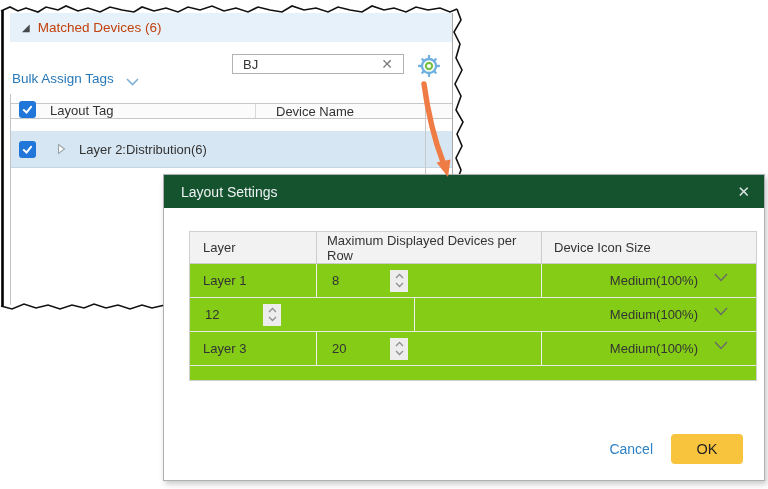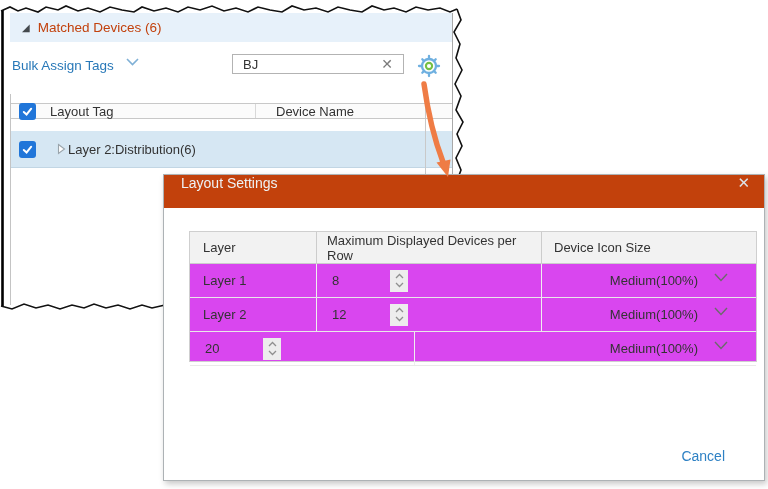--- a/index.html
+++ b/index.html
@@ -7,56 +7,56 @@
   .canvas { position:relative; width:768px; height:489px; background:#fff; overflow:hidden; }
 
   
   .fragment { position:absolute; left:2px; top:10px; width:454px; height:296px; background:#fff; z-index:1; }
 
   .section-bar { position:absolute; left:8px; top:3px; width:442px; height:29px; background:#e7f1fa;
     display:flex; align-items:center; padding-left:12px; }
   .collapse-tri { font-size:10px; color:#44494d; margin-right:8px; line-height:1; }
   .section-title { font-size:13.5px; color:#c2410c; }
 
-  .bulk-assign { position:absolute; left:10px; top:48px; height:28px; display:flex; align-items:flex-start; cursor:pointer; }
+  .bulk-assign { position:absolute; left:10px; top:48px; height:28px; display:flex; align-items:flex-end; cursor:pointer; }
   .bulk-assign-label { font-size:13.5px; color:#2878b8; }
   .chev-blue { margin-left:12px; display:flex; }
 
   .search-box { position:absolute; left:230px; top:44px; width:172px; height:20px; background:#fff;
     border:1px solid #b3b3b3; display:flex; align-items:center; }
   .search-text { flex:1; font-size:13px; color:#333; padding-left:10px; }
   .search-clear { font-size:14px; color:#7a7a7a; padding:0 10px; cursor:pointer; }
 
   .gear { position:absolute; left:415px; top:44px; width:24px; height:24px; cursor:pointer; }
 
   .otable-header { position:absolute; left:8px; top:93px; width:442px; height:16px; background:#fbfbfb;
-    border-top:1px solid #c8c8c8; border-bottom:1px solid #c8c8c8; display:flex; align-items:center; }
+    border-top:1px solid #c8c8c8; border-bottom:1px solid #c8c8c8; display:flex; align-items:flex-end; }
   .ohcell-check { width:35px; display:flex; justify-content:center; }
   .ohcell-tag { width:210px; font-size:13px; color:#333; padding-left:5px; }
   .ohcell-name { width:170px; font-size:13px; color:#333; border-left:1px solid #d8d8d8; padding-left:20px;
     height:100%; display:flex; align-items:center; }
 
   .otable-row { position:absolute; left:8px; top:121px; width:442px; height:37px; background:#d6e7f3;
     border-bottom:1px solid #c2d6e4; display:flex; align-items:center; cursor:pointer; }
   .orow-check { width:35px; display:flex; justify-content:center; }
   .expand-tri { margin-left:12px; display:flex; }
-  .orow-label { font-size:13px; color:#333; margin-left:2px; }
+  .orow-label { font-size:13px; color:#333; margin-left:13px; }
 
   .checkbox { width:17px; height:17px; background:#2176d9; border-radius:3px;
     display:flex; align-items:center; justify-content:center; cursor:pointer; }
 
   
   .dialog { position:absolute; left:163px; top:174px; width:602px; height:307px; background:#fff;
     border:1px solid #adb2b5; box-shadow:2px 3px 6px rgba(0,0,0,0.22); z-index:10; }
-  .dialog-header { position:absolute; left:0; top:0; width:100%; height:33px; background:#c2410c;
-    display:flex; padding:0 14px 0 17px; }
+  .dialog-header { position:absolute; left:0; top:0; width:100%; height:33px; background:#14532d;
+    display:flex; align-items:center; padding:0 14px 0 17px; }
   .dialog-title { flex:1; font-size:14px; color:#eef2f5; }
   .dialog-close { font-size:15px; color:#dde3e8; cursor:pointer; line-height:1; }
 
-  .itable { position:absolute; left:25px; top:56px; width:568px; height:131px; border:1px solid #cfcfcf; background:#d946ef; }
+  .itable { position:absolute; left:25px; top:56px; width:568px; height:150px; border:1px solid #cfcfcf; background:#84cc16; }
   .itable-head { display:flex; height:32px; background:#f2f2f2; border-bottom:1px solid #cccccc; align-items:center; }
   .ihc { height:100%; display:flex; align-items:center; font-size:13px; color:#333; }
   .ihc1 { width:127px; padding-left:13px; border-right:1px solid #cccccc; }
   .ihc2 { width:225px; padding-left:10px; border-right:1px solid #cccccc; }
   .ihc3 { flex:1; padding-left:12px; }
   .itr { display:flex; height:34px; align-items:center; border-bottom:1px solid #e9e9e9; }
   .itc1 { width:127px; padding-left:13px; font-size:13px; color:#333; border-right:1px solid #efefef; height:100%; display:flex; align-items:center; }
   .itc2 { width:225px; padding-left:15px; font-size:13px; color:#333; border-right:1px solid #efefef; height:100%; display:flex; align-items:center; }
   .itc3 { flex:1; height:100%; display:flex; align-items:center; justify-content:flex-end; padding-right:28px; font-size:13px; color:#333; }
   .num { width:58px; }
@@ -185,21 +185,20 @@
           <span class="size-select">
             <span class="size-label">Medium(100%)</span>
             <svg width="14" height="9" viewBox="0 0 14 9">
                 <path d="M1 1 L7 7.5 L13 1" fill="none" stroke="#6b6b6b" stroke-width="1.4"></path>
               </svg>
           </span>
         </div>
       </div>
 
       <div class="itr">
-        <div class="itc1">Layer 2</div>
         <div class="itc2">
           <span class="num">12</span>
           <span class="stepper">
             <svg width="9" height="6" viewBox="0 0 9 6">
                 <path d="M1 5 L4.5 1.5 L8 5" fill="none" stroke="#8f8f8f" stroke-width="1.3"></path>
               </svg>
             <svg width="9" height="6" viewBox="0 0 9 6">
                 <path d="M1 1 L4.5 4.5 L8 1" fill="none" stroke="#8f8f8f" stroke-width="1.3"></path>
               </svg>
           </span>
@@ -208,20 +207,21 @@
           <span class="size-select">
             <span class="size-label">Medium(100%)</span>
             <svg width="14" height="9" viewBox="0 0 14 9">
                 <path d="M1 1 L7 7.5 L13 1" fill="none" stroke="#6b6b6b" stroke-width="1.4"></path>
               </svg>
           </span>
         </div>
       </div>
 
       <div class="itr">
+        <div class="itc1">Layer 3</div>
         <div class="itc2">
           <span class="num">20</span>
           <span class="stepper">
             <svg width="9" height="6" viewBox="0 0 9 6">
                 <path d="M1 5 L4.5 1.5 L8 5" fill="none" stroke="#8f8f8f" stroke-width="1.3"></path>
               </svg>
             <svg width="9" height="6" viewBox="0 0 9 6">
                 <path d="M1 1 L4.5 4.5 L8 1" fill="none" stroke="#8f8f8f" stroke-width="1.3"></path>
               </svg>
           </span>
@@ -232,20 +232,21 @@
             <svg width="14" height="9" viewBox="0 0 14 9">
                 <path d="M1 1 L7 7.5 L13 1" fill="none" stroke="#6b6b6b" stroke-width="1.4"></path>
               </svg>
           </span>
         </div>
       </div>
     </div>
 
     <div class="dialog-footer">
       <span class="cancel-link">Cancel</span>
+      <span class="ok-button">OK</span>
     </div>
   </div>
 
   <svg class="arrow-svg" width="768" height="489">
     <path d="M424 84 Q430 128 443 162" fill="none" stroke="#ef7c45" stroke-width="5.5" stroke-linecap="round"></path>
     <polygon points="448,177 436.5,162.5 450.5,159.5" fill="#ef7c45"></polygon>
   </svg>
 
 </div>
 

